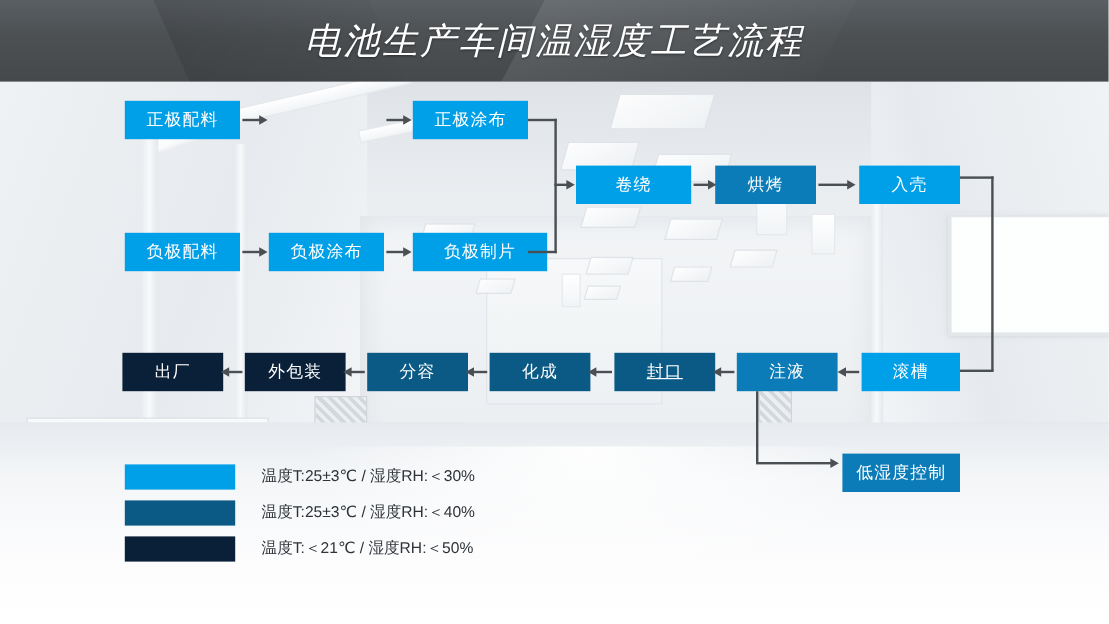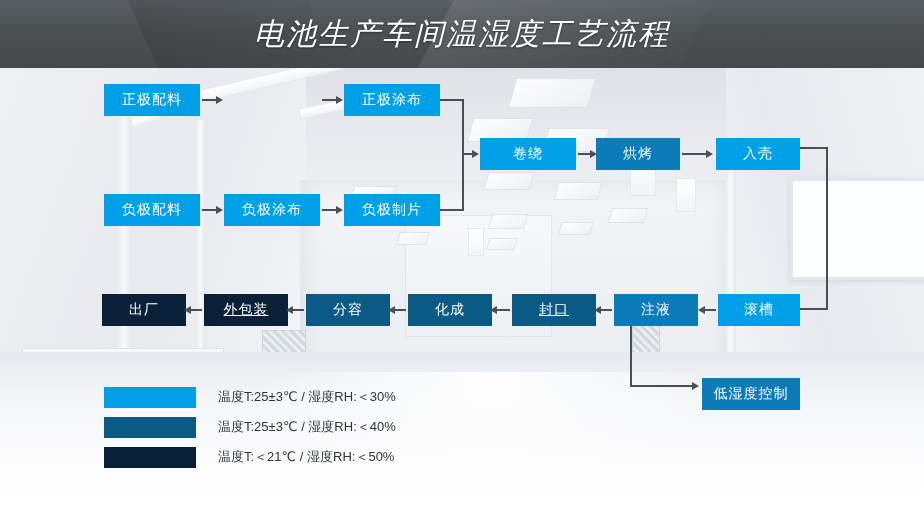--- a/index.html
+++ b/index.html
@@ -138,21 +138,21 @@
   <div class="box c1" style="left:104px;top:84px;width:96px;">正极配料</div>
   <div class="box c1" style="left:344px;top:84px;width:96px;">正极涂布</div>
 
   <div class="ln lnh" style="left:202px;top:99px;width:16px;"></div>
   <div class="arrow right" style="left:216px;top:95.5px;"></div>
   <div class="ln lnh" style="left:322px;top:99px;width:16px;"></div>
   <div class="arrow right" style="left:336px;top:95.5px;"></div>
 
   <div class="box c1" style="left:104px;top:194px;width:96px;">负极配料</div>
   <div class="box c1" style="left:224px;top:194px;width:96px;">负极涂布</div>
-  <div class="box c1" style="left:344px;top:194px;width:96px;">负极制片</div>
+  <div class="box c1" style="left:344px;top:194px;width:112px;">负极制片</div>
 
   <div class="ln lnh" style="left:202px;top:209px;width:16px;"></div>
   <div class="arrow right" style="left:216px;top:205.5px;"></div>
   <div class="ln lnh" style="left:322px;top:209px;width:16px;"></div>
   <div class="arrow right" style="left:336px;top:205.5px;"></div>
 
   <div class="ln lnh" style="left:440px;top:99px;width:24px;"></div>
   <div class="ln lnh" style="left:440px;top:209px;width:24px;"></div>
   <div class="ln lnv" style="left:462px;top:99px;height:112px;"></div>
   <div class="ln lnh" style="left:462px;top:153px;width:12px;"></div>
@@ -170,21 +170,21 @@
   <div class="ln lnh" style="left:800px;top:147px;width:28px;"></div>
   <div class="ln lnv" style="left:826px;top:147px;height:162px;"></div>
   <div class="ln lnh" style="left:798px;top:308px;width:30px;"></div>
   <div class="arrow left" style="left:792px;top:304.5px;"></div>
 
   <div class="box c1" style="left:718px;top:294px;width:82px;">滚槽</div>
   <div class="box c2" style="left:614px;top:294px;width:84px;">注液</div>
   <div class="box c3" style="left:512px;top:294px;width:84px;text-decoration:underline;">封口</div>
   <div class="box c3" style="left:408px;top:294px;width:84px;">化成</div>
   <div class="box c3" style="left:306px;top:294px;width:84px;">分容</div>
-  <div class="box c4" style="left:204px;top:294px;width:84px;text-decoration:underline;">外包装</div>
+  <div class="box c4" style="left:204px;top:294px;width:84px;">外包装</div>
   <div class="box c4" style="left:102px;top:294px;width:84px;">出厂</div>
 
   <div class="ln lnh" style="left:702px;top:309px;width:14px;"></div>
   <div class="arrow left" style="left:698px;top:305.5px;"></div>
   <div class="ln lnh" style="left:600px;top:309px;width:12px;"></div>
   <div class="arrow left" style="left:594px;top:305.5px;"></div>
   <div class="ln lnh" style="left:496px;top:309px;width:14px;"></div>
   <div class="arrow left" style="left:490px;top:305.5px;"></div>
   <div class="ln lnh" style="left:394px;top:309px;width:12px;"></div>
   <div class="arrow left" style="left:388px;top:305.5px;"></div>

